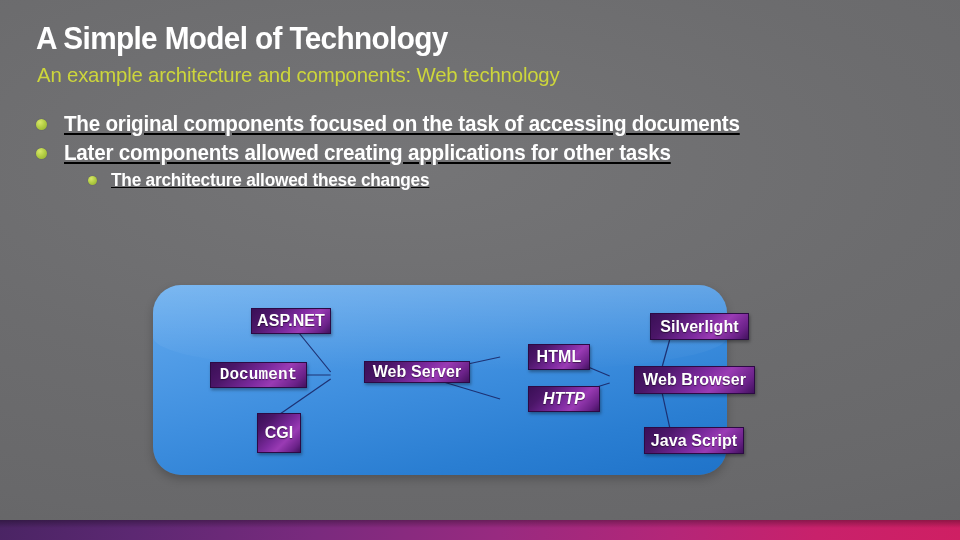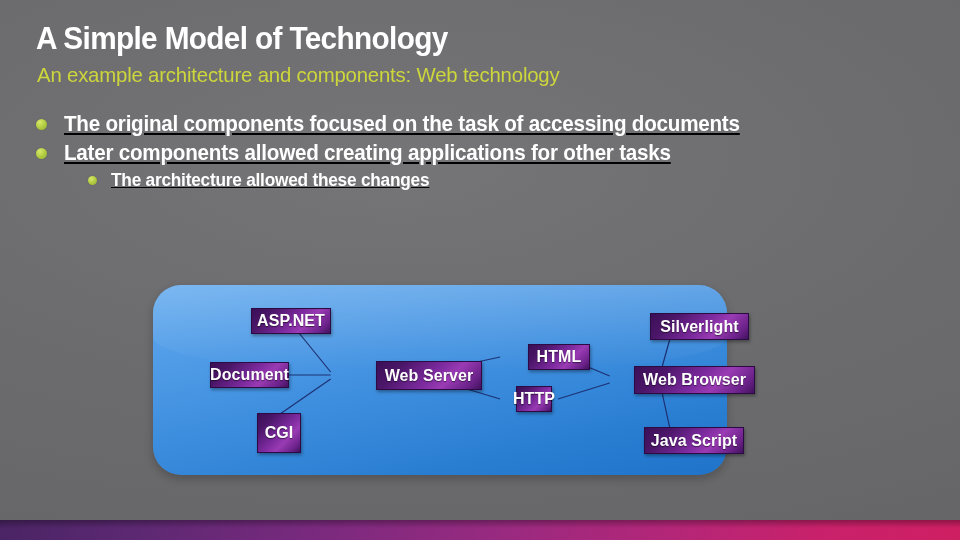--- a/index.html
+++ b/index.html
@@ -126,25 +126,25 @@
     background:
       linear-gradient(135deg, #3a0f56 0%, #4b1668 22%, #7c2a9e 52%, #9a3bb4 68%, #6b2289 88%, #42125e 100%);
     border: 1px solid #2c0a44;
     box-shadow: 1px 2px 3px rgba(0,0,0,0.35);
     text-shadow: 0 1px 1px rgba(0,0,0,0.5);
     box-sizing: border-box;
     margin-left: 44px;
   }
 
   #n-aspnet     { left: 207px; top: 308px; width:  80px; height: 26px; }
-  #n-document   { left: 166px; top: 362px; width:  79px; height: 26px; }
+  #n-document   { left: 166px; top: 362px; width:  97px; height: 26px; font-family: Liberation Mono, monospace; }
   #n-cgi        { left: 213px; top: 413px; width:  44px; height: 40px; }
-  #n-webserver  { left: 332px; top: 361px; width: 106px; height: 29px; }
+  #n-webserver  { left: 320px; top: 361px; width: 106px; height: 22px; }
   #n-html       { left: 484px; top: 344px; width:  62px; height: 26px; }
-  #n-http       { left: 472px; top: 386px; width:  36px; height: 26px; }
+  #n-http       { left: 484px; top: 386px; width:  72px; height: 26px; font-style: italic; }
   #n-silverlight{ left: 606px; top: 313px; width:  99px; height: 27px; }
   #n-webbrowser { left: 590px; top: 366px; width: 121px; height: 28px; }
   #n-javascript { left: 600px; top: 427px; width: 100px; height: 27px; }
 
   
   #user-wrap {
     position: absolute;
     left: 736px;
     top: 350px;
     width: 62px;

